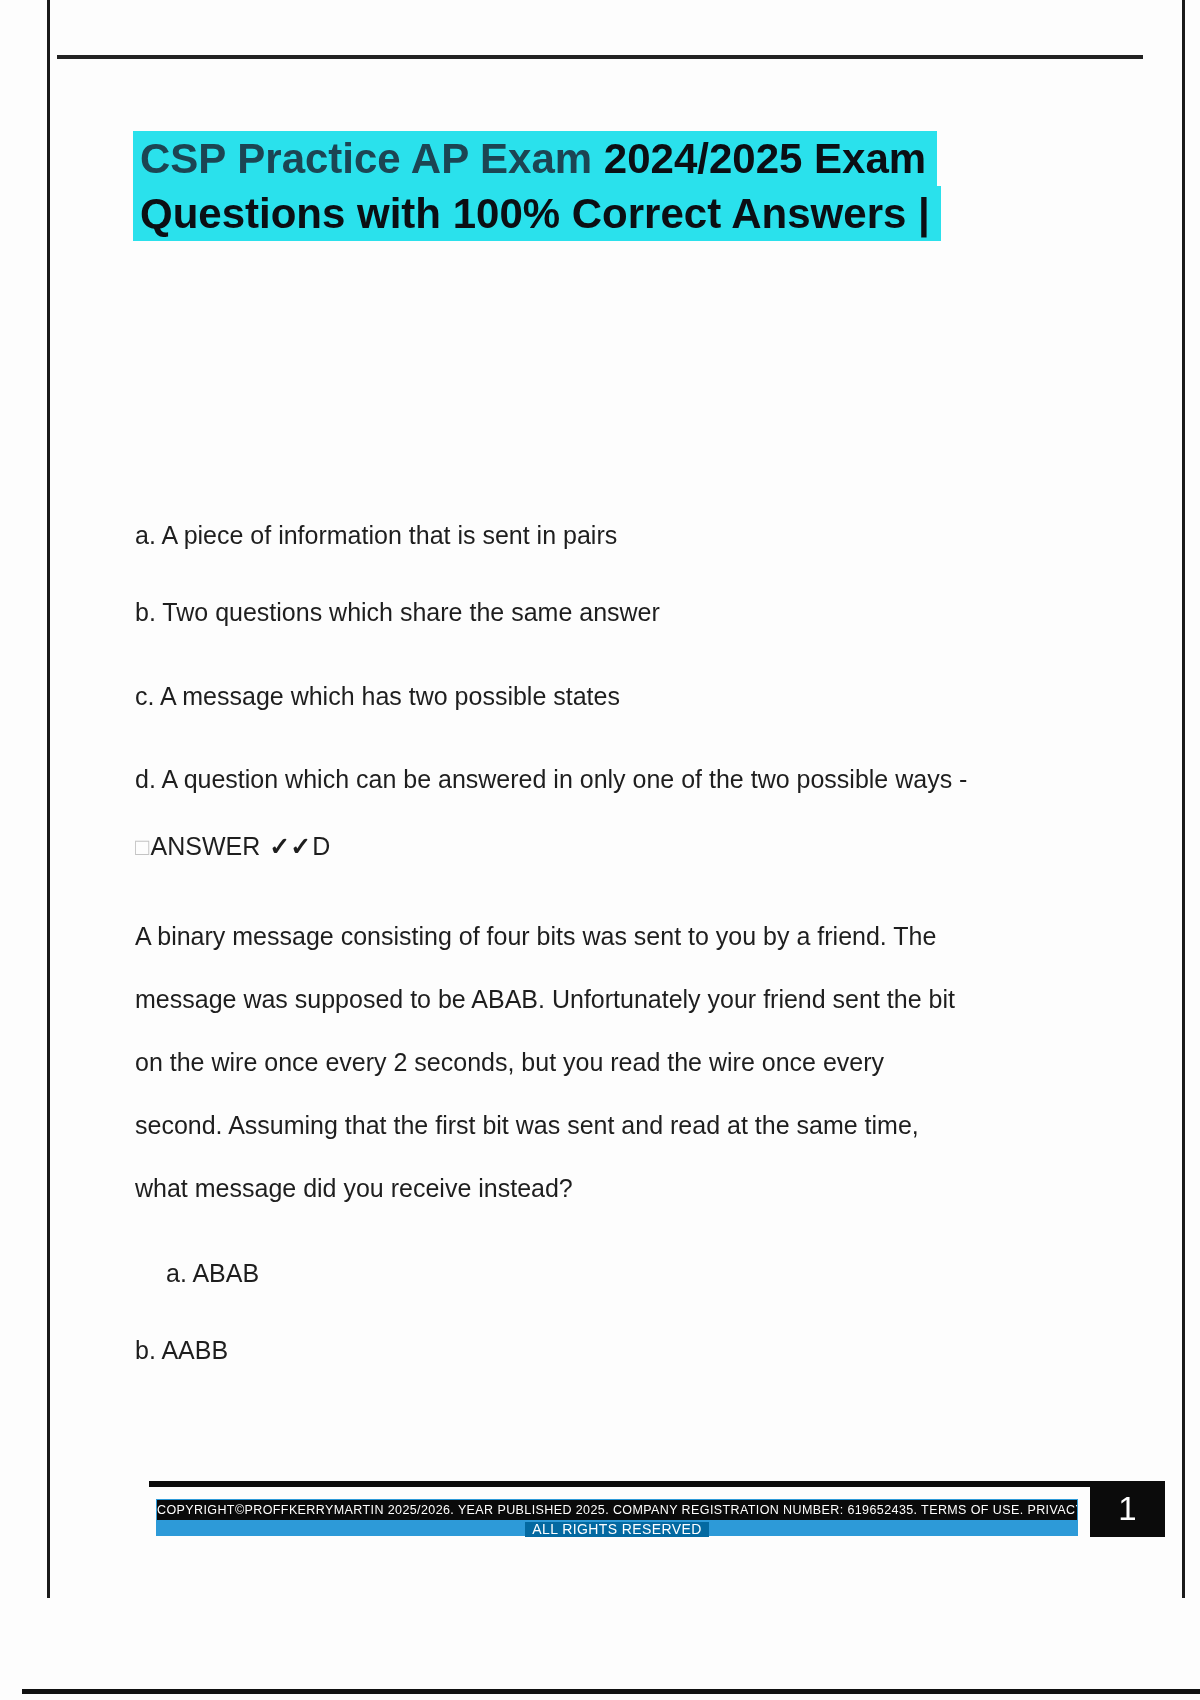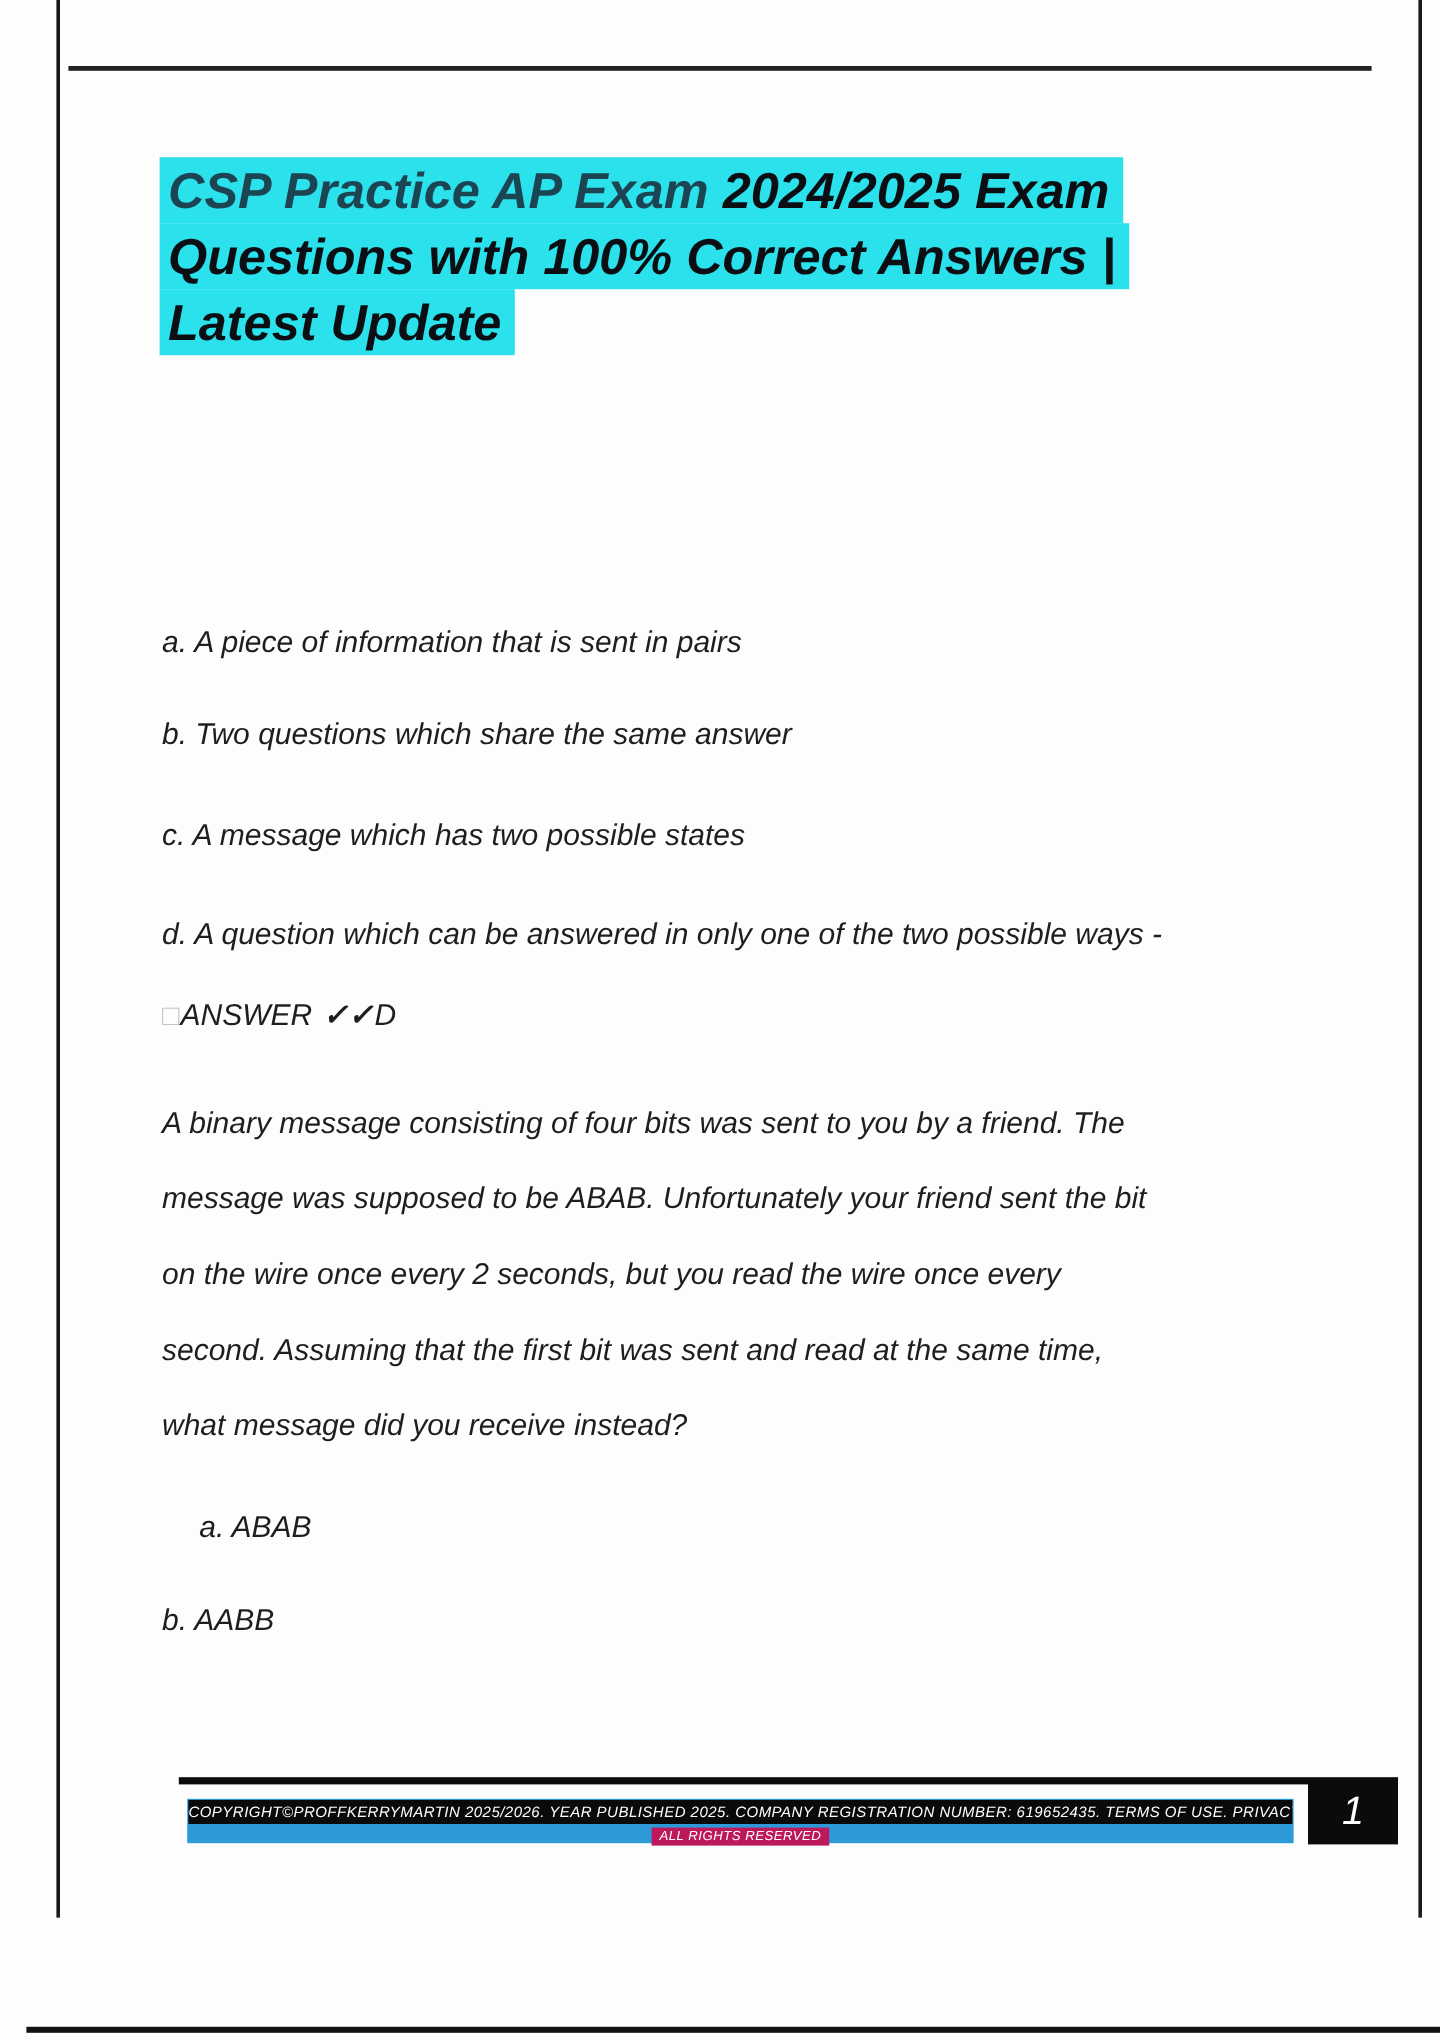--- a/index.html
+++ b/index.html
@@ -36,42 +36,39 @@
   .marks{font-weight:600;margin-left:9px;margin-right:1px;}
 
   
   .footer-rule{position:absolute;left:149px;top:1481px;width:941px;height:6px;background:#0b0b0b;}
   .page-box{position:absolute;left:1090px;top:1481px;width:75px;height:56px;background:#0b0b0b;
     color:#ffffff;font-size:33px;display:flex;align-items:center;justify-content:center;}
   .footer-bar{position:absolute;left:156px;top:1499px;width:922px;height:37px;}
   .f-line1{height:20px;line-height:20px;margin:1px 1px 0 1px;background:#0a0a0a;color:#ffffff;
     font-size:12.5px;letter-spacing:0.4px;text-align:center;white-space:nowrap;overflow:hidden;}
   .f-line2-wrap{text-align:center;}
-  .f-line2{display:inline-block;height:15px;line-height:15px;background:#be185d;color:#ffffff;
-    font-size:11px;letter-spacing:0.4px;padding:0 7px;}
+  .f-line2{display:inline-block;height:15px;line-height:15px;background:#0369a1;color:#ffffff;
+    font-size:14px;letter-spacing:0.4px;padding:0 7px;}
 </style>
 </head>
 <body>
 
-<div class="canvas" style="background: rgb(253, 253, 253); font-style: italic;">
+<div class="canvas" style="background: rgb(253, 253, 253);">
 
   <div class="border-left"></div>
   <div class="border-right"></div>
   <div class="rule-top"></div>
   <div class="rule-bottom"></div>
 
   <div class="title">
     <div class="trow">
       <span class="hl" style="background: rgb(42, 225, 236);"><span class="t-accent">CSP Practice AP Exam </span><span class="t-dark">2024/2025 Exam</span></span>
     </div>
     <div class="trow">
       <span class="hl t-dark" style="background: rgb(42, 225, 236);">Questions with 100% Correct Answers |</span>
-    </div>
-    <div class="trow">
-      <span class="hl t-dark" style="background: rgb(42, 225, 236);">Latest Update</span>
     </div>
   </div>
 
   <div class="content">
     <div class="line mt49">a. A piece of information that is sent in pairs</div>
     <div class="line mt44">b. Two questions which share the same answer</div>
     <div class="line mt51">c. A message which has two possible states</div>
     <div class="line mt50">d. A question which can be answered in only one of the two possible ways -</div>
     <div class="line mt33"><span class="chk">□</span><span>ANSWER</span><span class="marks">✓✓</span><span>D</span></div>
     <div class="line mt57">A binary message consisting of four bits was sent to you by a friend. The</div>

